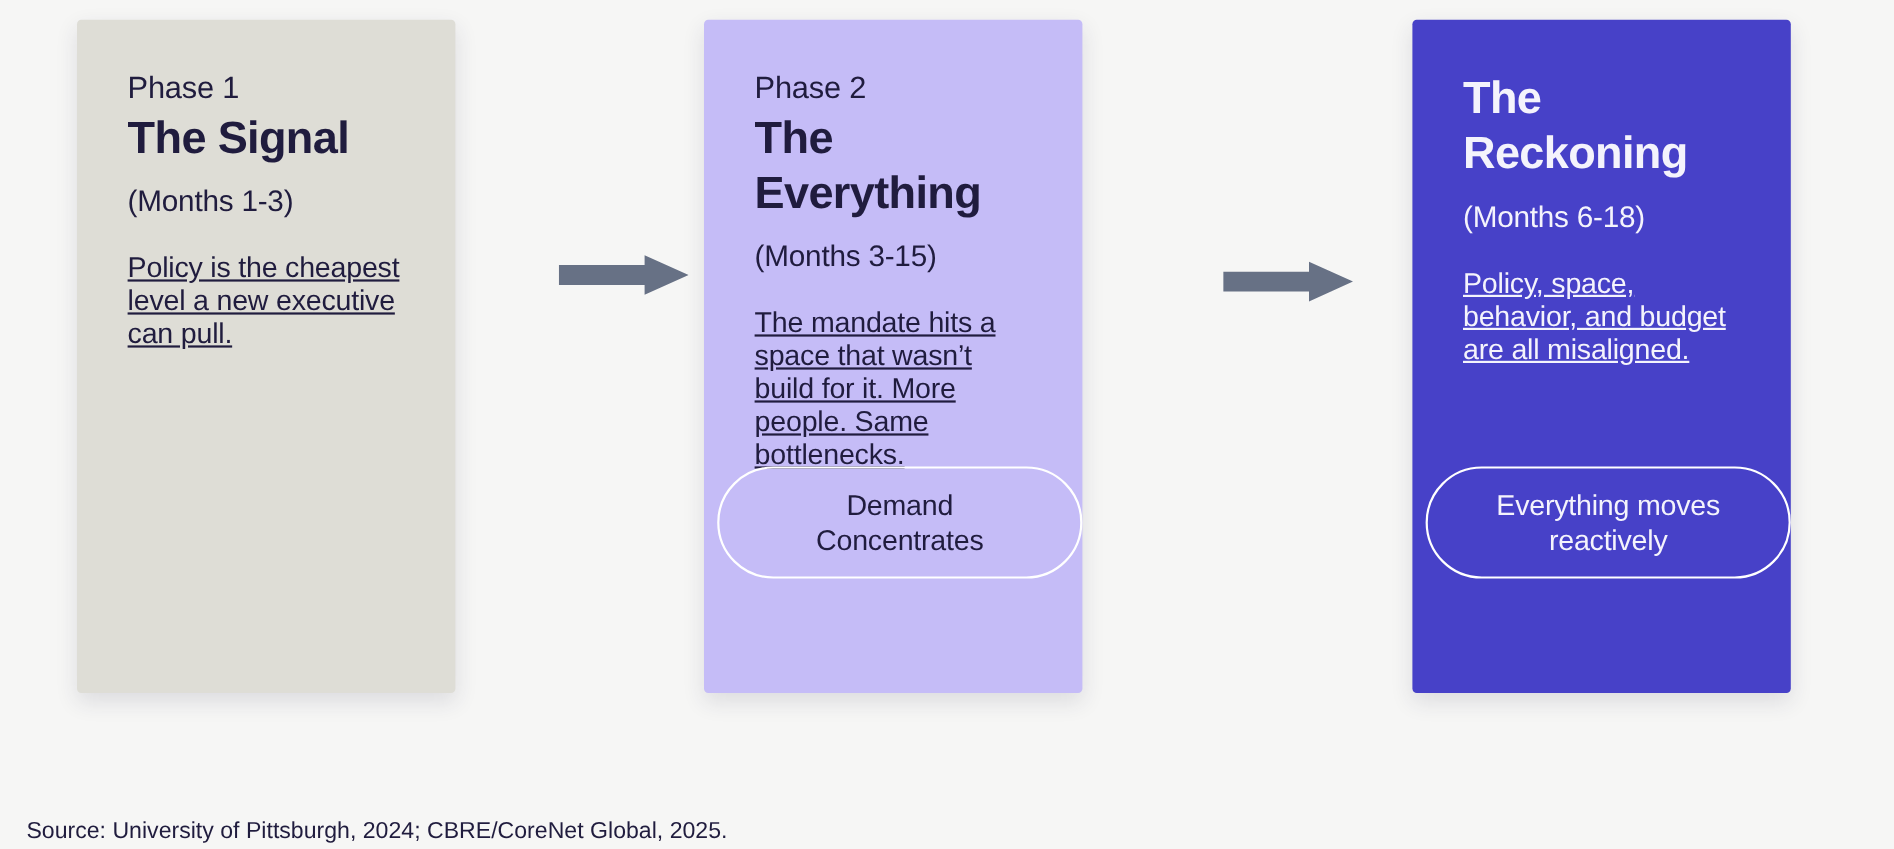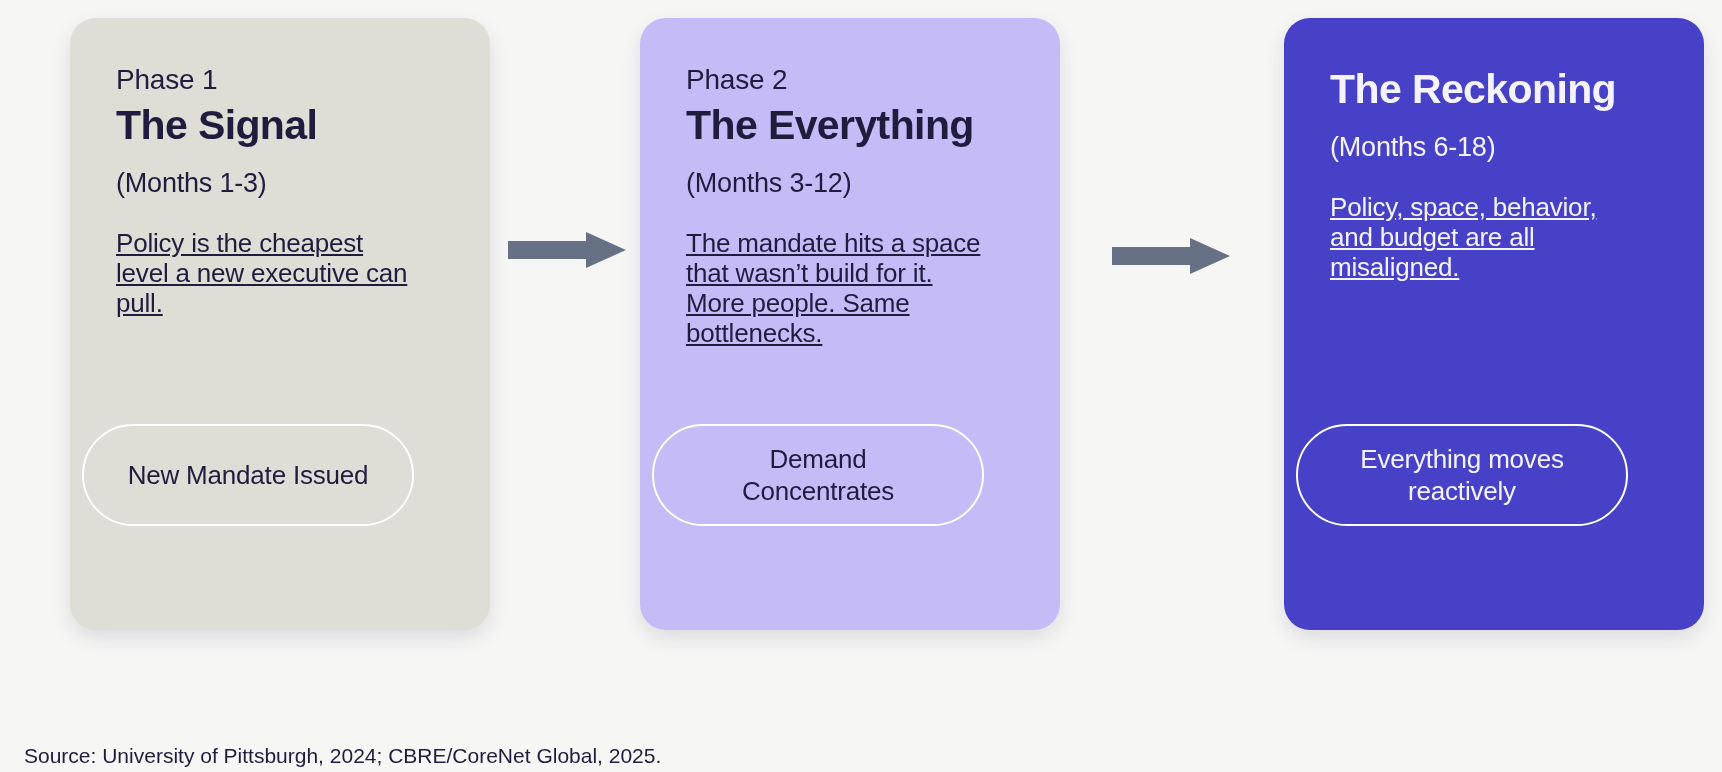--- a/index.html
+++ b/index.html
@@ -3,22 +3,22 @@
 <meta charset="utf-8">
 <style>
   html,body{margin:0;padding:0;}
   body{
     width:1722px;height:772px;overflow:hidden;
     font-family:"Liberation Sans","DejaVu Sans",sans-serif;
     background:var(--page_bg,#f6f6f5);
   }
   .stage{position:relative;width:1722px;height:772px;background:var(--page_bg,#f6f6f5);}
   .card{
-    position:absolute;top:18px;width:420px;height:612px;
-    border-radius:26px;box-sizing:border-box;
+    position:absolute;top:18px;width:344px;height:612px;
+    border-radius:4px;box-sizing:border-box;
     padding:44px 46px;
     box-shadow:0 8px 20px rgba(40,40,70,0.12);
   }
   .card1{left:70px;background:var(--card1_bg);color:var(--text_dark);}
   .card2{left:640px;background:var(--card2_bg);color:var(--text_dark);}
   .card3{left:1284px;background:var(--card3_bg);color:var(--text_light);}
   .phase-label{font-size:28px;line-height:36px;font-weight:400;letter-spacing:-0.2px;}
   .card-title{
     margin:2px 0 0 0;font-size:41px;line-height:50px;
     font-weight:700;letter-spacing:-0.6px;
@@ -49,35 +49,32 @@
 </head>
 <body>
 
 <div class="stage">
 
   <section class="card card1">
     <div class="phase-label">Phase 1</div>
     <h2 class="card-title">The Signal</h2>
     <div class="months">(Months 1-3)</div>
     <p class="desc">Policy is the cheapest level a new executive can pull.</p>
-    <div class="pill">
-      <span>New Mandate Issued</span>
-    </div>
   </section>
 
   <div class="arrow arrow1">
     <svg width="118" height="40" viewBox="0 0 118 40" xmlns="http://www.w3.org/2000/svg">
       <path d="M0 11 H78 V2 L118 20 L78 38 V29 H0 Z" style="fill:var(--arrow,#677185);"></path>
     </svg>
   </div>
 
   <section class="card card2">
     <div class="phase-label">Phase 2</div>
     <h2 class="card-title">The Everything</h2>
-    <div class="months">(Months 3-12)</div>
+    <div class="months">(Months 3-15)</div>
     <p class="desc">The mandate hits a space that wasn’t build for it. More people. Same bottlenecks.</p>
     <div class="pill">
       <span>Demand
 Concentrates</span>
     </div>
   </section>
 
   <div class="arrow arrow2">
     <svg width="118" height="40" viewBox="0 0 118 40" xmlns="http://www.w3.org/2000/svg">
       <path d="M0 11 H78 V2 L118 20 L78 38 V29 H0 Z" style="fill:var(--arrow,#677185);"></path>

